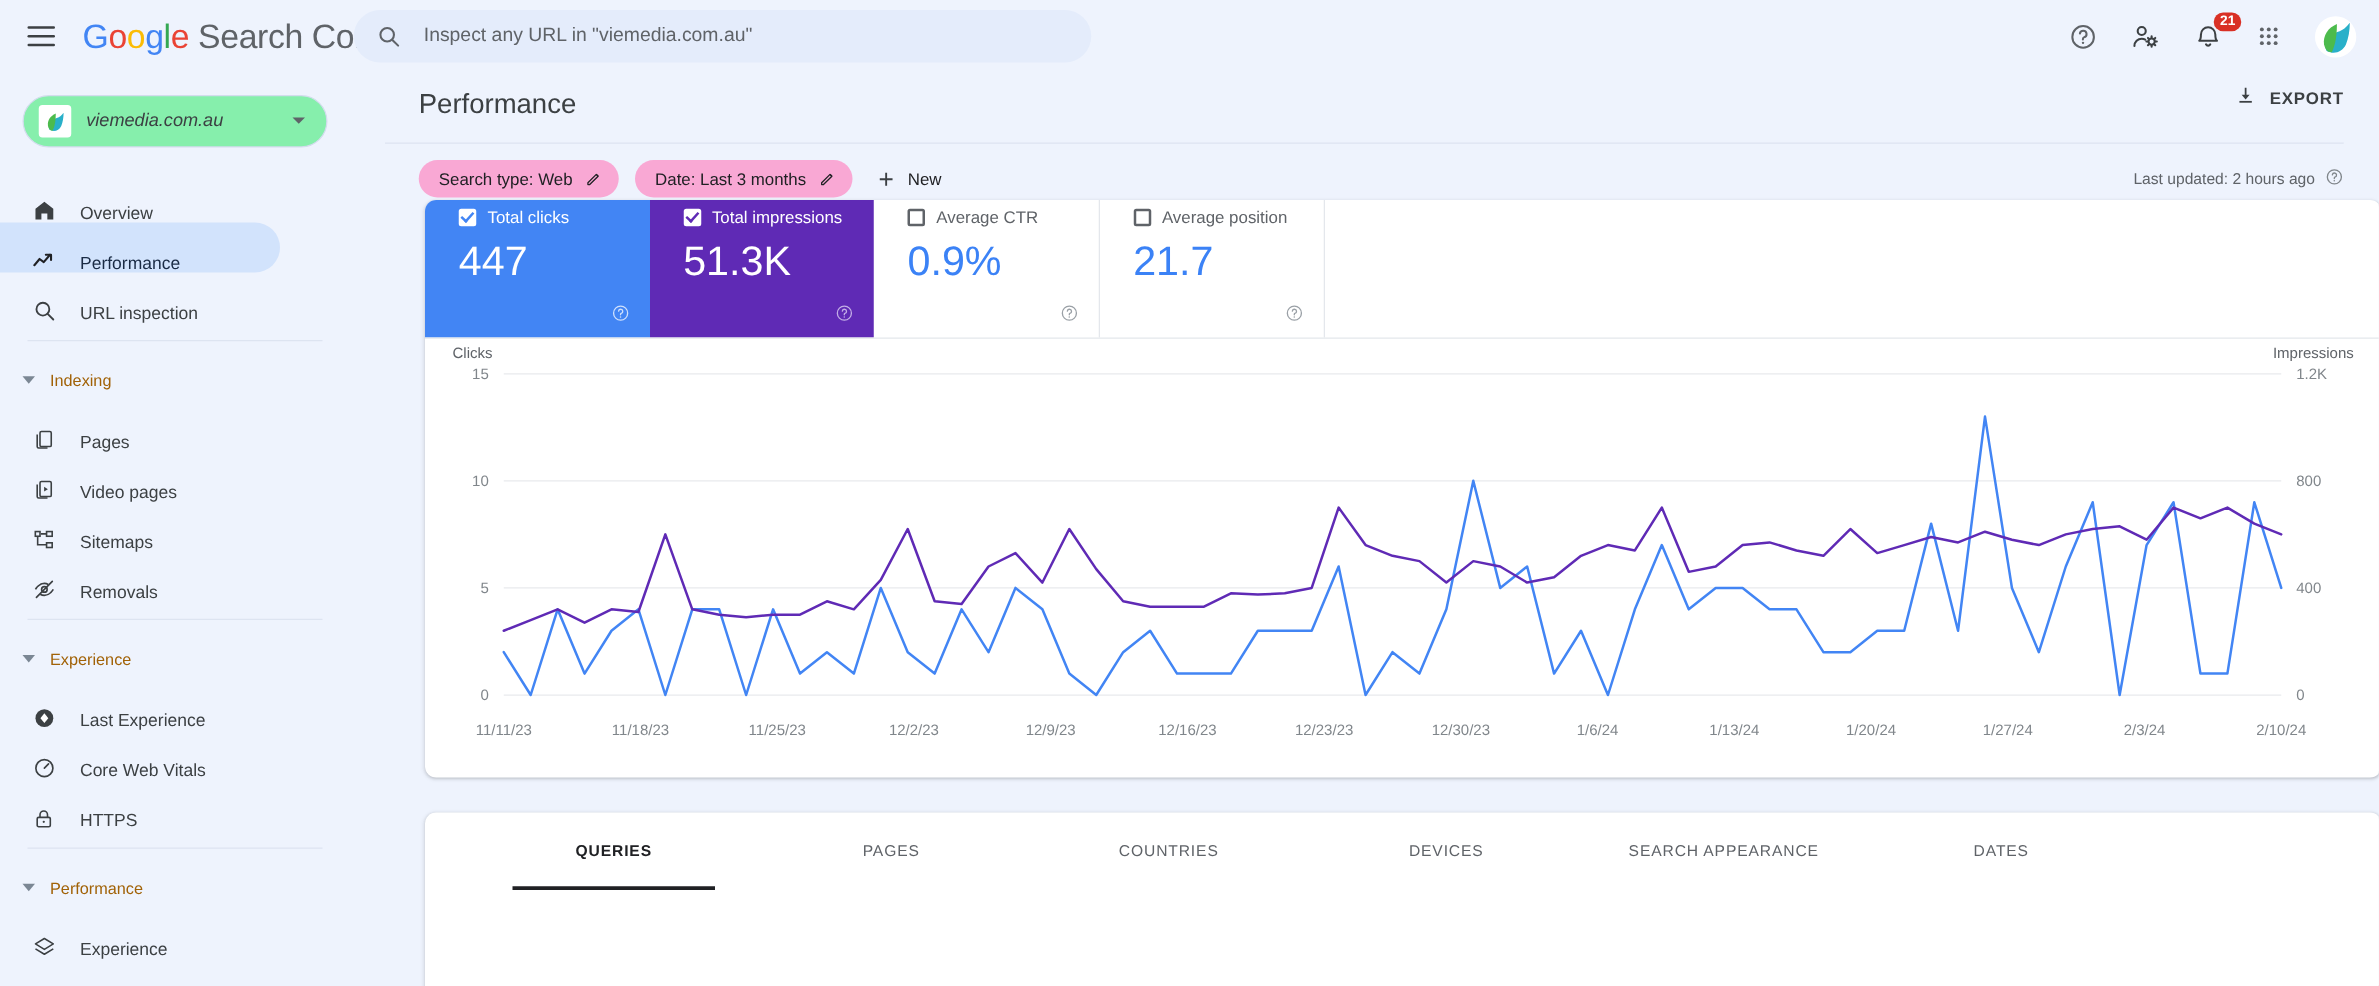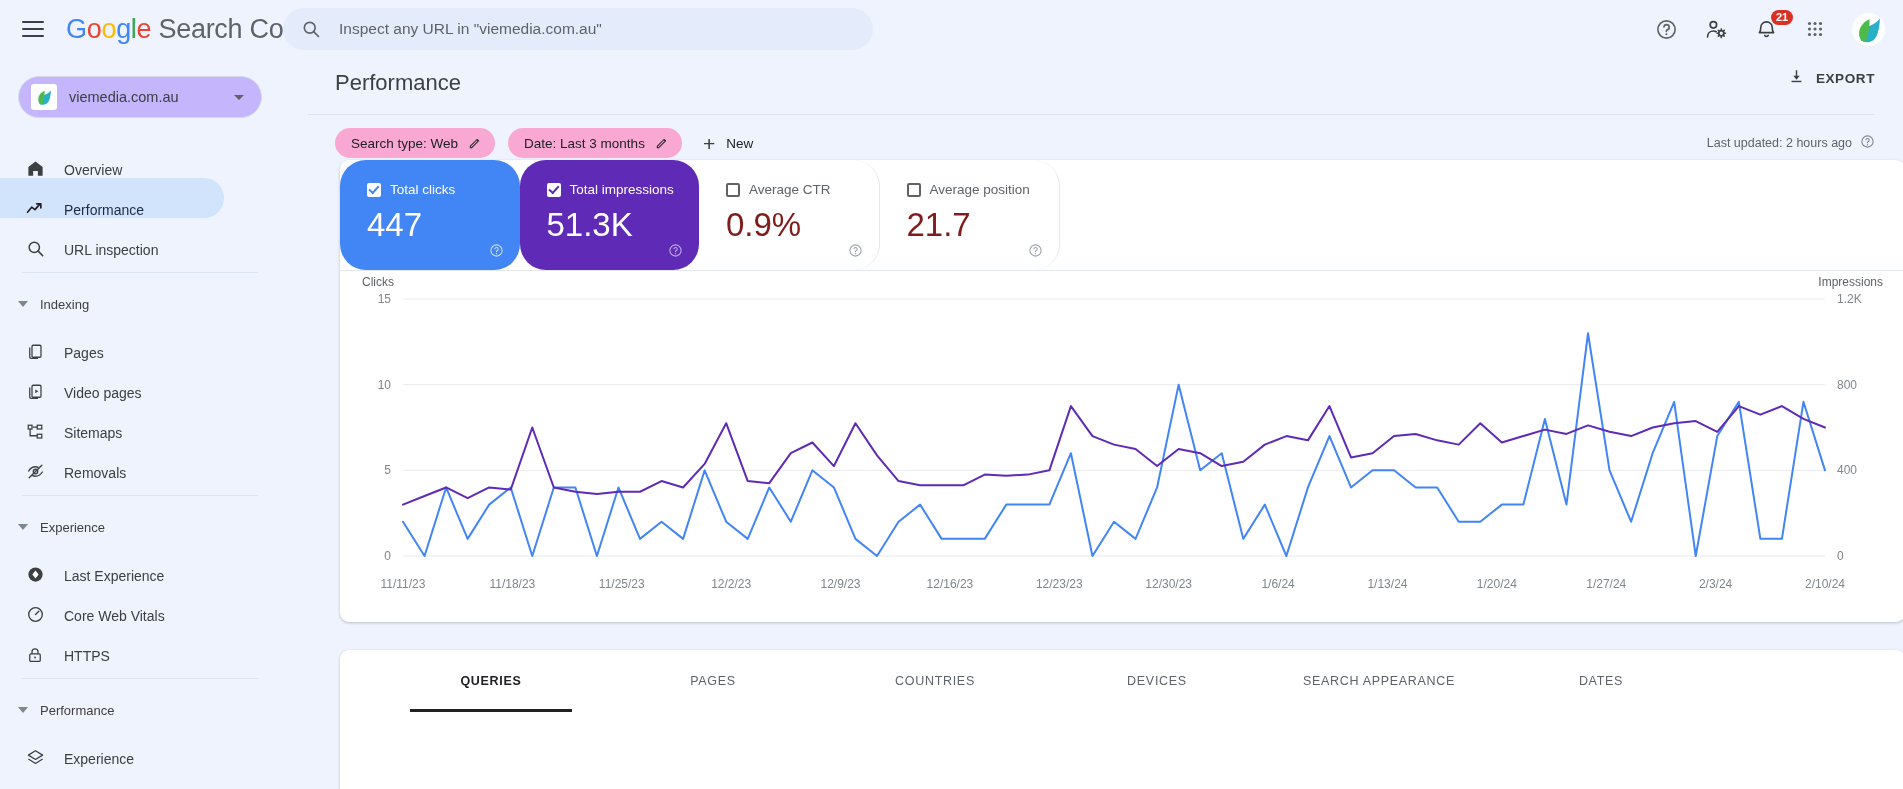--- a/index.html
+++ b/index.html
@@ -60,21 +60,21 @@
   }
 
   
   .sidebar {
     position: absolute; left: 0; top: 58px; width: 280px; height: 731px;
     background: #eef3fd; padding-top: 18px;
   }
   .property {
     width: 244px; height: 42px; margin-left: 18px;
     border: 1px solid #d3dced; border-radius: 22px;
-    display: flex; align-items: center; cursor: pointer; background: #c4b5fd;
+    display: flex; align-items: center; cursor: pointer; background: #86efac; font-style: italic;
   }
   .prop-ico {
     width: 26px; height: 26px; margin-left: 12px; margin-right: 12px;
     background: #fff; border-radius: 3px;
     display: flex; align-items: center; justify-content: center;
   }
   .prop-name { font-size: 14.5px; color: #3c4043; flex: 1; }
   .prop-caret { margin-right: 16px; }
 
   .navlist { margin-top: 20px; }
@@ -84,21 +84,21 @@
     border-top-right-radius: 20px; border-bottom-right-radius: 20px;
     margin-right: 56px;
   }
   .navitem .nico { width: 26px; margin-right: 16px; display: flex; align-items: center; justify-content: center; }
   .navitem .nlbl { font-size: 14px; color: #3c4043; }
   .navitem.active { background: #d2e3fc; }
   .navitem.active .nlbl { color: #1a2b45; }
   .divider { height: 1px; background: #dde4f1; margin: 14px 22px 14px 22px; }
   .grouphdr {
     height: 34px; display: flex; align-items: center; padding-left: 18px;
-    font-size: 13px; color: #404040; cursor: pointer;
+    font-size: 13px; color: #a16207; cursor: pointer;
   }
   .grouphdr .tri {
     width: 0; height: 0; margin-right: 12px;
     border-left: 5px solid transparent; border-right: 5px solid transparent;
     border-top: 6px solid #7b8794;
   }
 
   
   .main { position: absolute; left: 280px; top: 58px; width: 1623px; height: 731px; background: #eef3fd; }
   .pagehead {
@@ -135,40 +135,40 @@
 
   
   .card {
     position: absolute; left: 340px; top: 160px; width: 1565px; height: 462px;
     background: #fff; border-radius: 9px;
     box-shadow: 0 1px 2px rgba(60,64,67,.18), 0 1px 3px 1px rgba(60,64,67,.08);
     overflow: hidden;
   }
   .metrics { display: flex; height: 110px; width: 720px; }
   .metric {
-    flex: 1; position: relative; padding: 22px 0 0 27px; cursor: pointer; border-radius: 26px;
+    flex: 1; position: relative; padding: 6px 0 0 27px; cursor: pointer;
   }
   .metric.sel-blue { background: #4285f4; }
   .metric.sel-purple { background: #5f2ab5; }
   .metric.plain { border-right: 1px solid #e4e7ec; }
   .m-top { display: flex; align-items: center; gap: 9px; }
   .cb {
     width: 14px; height: 14px; border: 2px solid #5f6368; border-radius: 2px;
     display: flex; align-items: center; justify-content: center; flex: none;
   }
   .cb.on { background: #fff; border-color: #fff; }
   .cb.on::after {
     content: ""; width: 4px; height: 8px; border: solid; border-width: 0 2px 2px 0;
     transform: rotate(42deg) translate(-1px,-1px);
   }
   .metric.sel-blue .cb.on::after { border-color: #4285f4; }
   .metric.sel-purple .cb.on::after { border-color: #5f2ab5; }
   .m-label { font-size: 13.5px; color: #5f6368; }
   .metric.sel-blue .m-label, .metric.sel-purple .m-label { color: #fff; }
-  .m-value { font-size: 33px; margin-top: 9px; color: #7f1d1d; font-weight: 300; }
+  .m-value { font-size: 33px; margin-top: 9px; color: #3b82f6; font-weight: 300; }
   .metric.sel-blue .m-value, .metric.sel-purple .m-value { color: #fff; }
   .m-help { position: absolute; right: 16px; bottom: 12px; display: flex; cursor: pointer; }
 
   .metricsrule { position: absolute; left: 0; top: 110px; width: 100%; height: 1px; background: #e4e7ec; }
 
   .chartarea { position: absolute; left: 0; top: 111px; width: 1565px; height: 351px; }
   .axis-title { position: absolute; font-size: 12px; color: #5f6368; }
 
   
   .tabcard {

